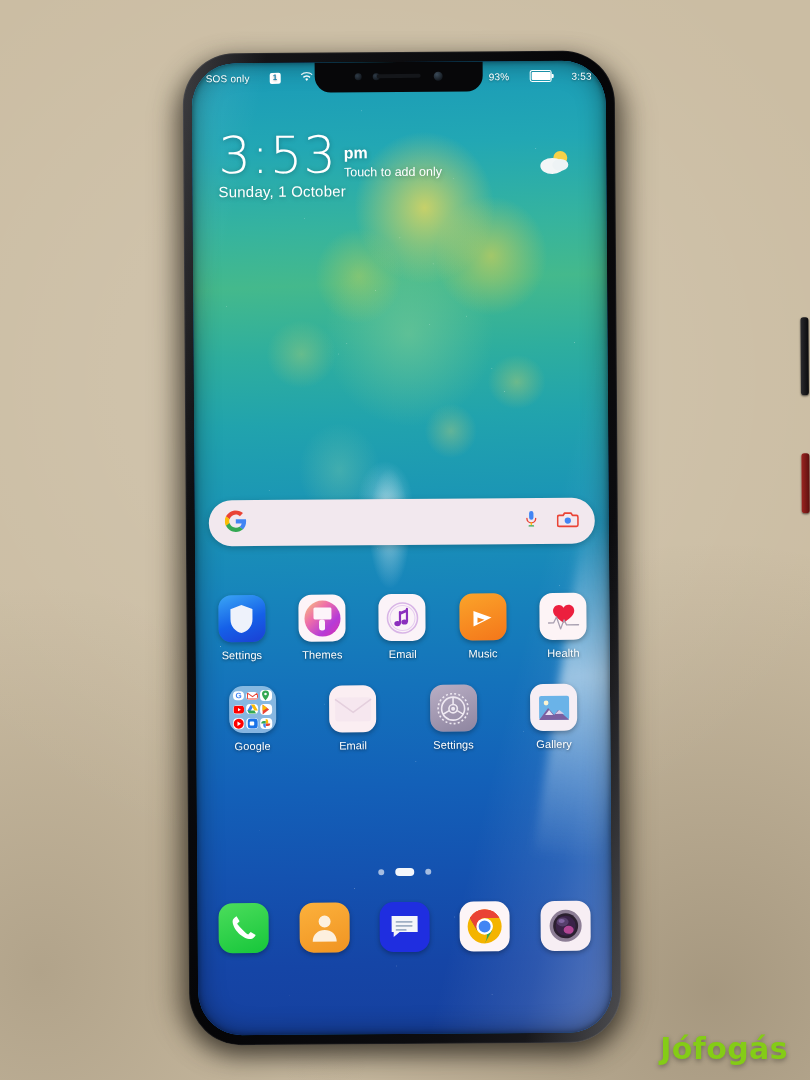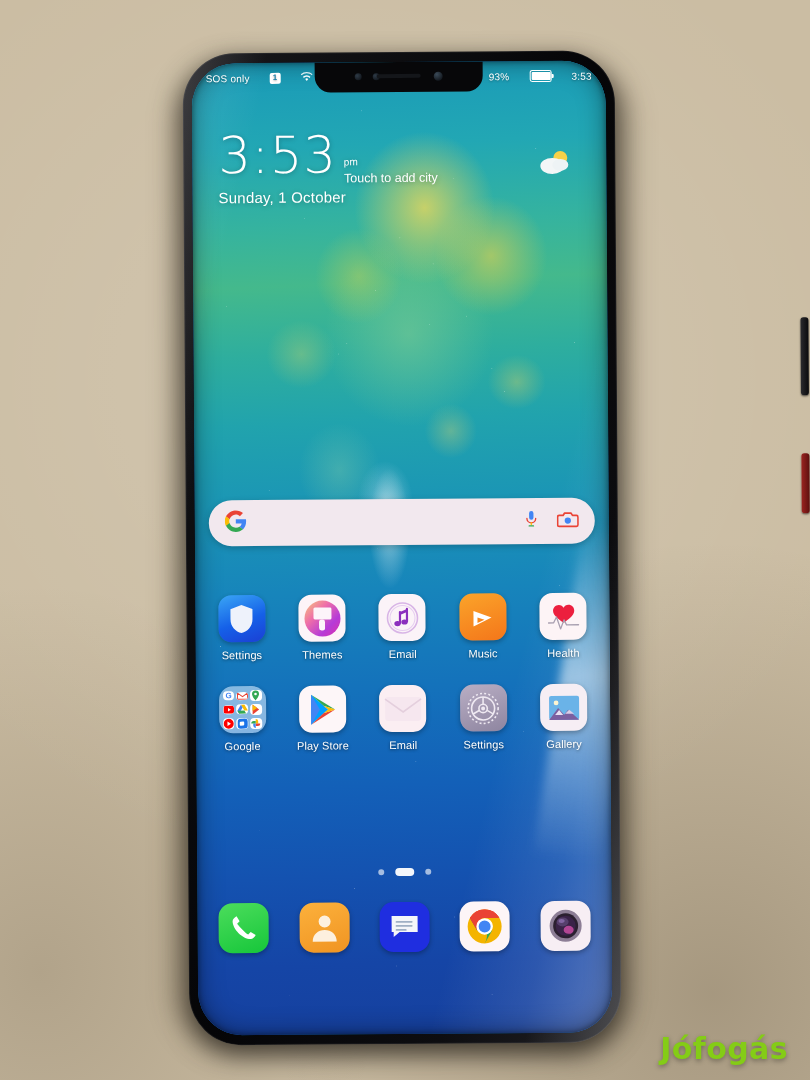--- a/index.html
+++ b/index.html
@@ -137,21 +137,21 @@
     background:#fff;border-radius:0 1px 1px 0;}
   .batt i{position:absolute;left:1.2px;top:1.2px;bottom:1.2px;width:82%;background:#fff;border-radius:1px;display:block;}
 
   
   .clockwidget{position:absolute;left:26px;top:70px;color:#fff;z-index:4;
     text-shadow:0 1px 5px rgba(0,0,0,.28);}
   .cw-row{display:flex;align-items:flex-start;}
   .cw-time{font-size:51px;font-weight:300;line-height:.92;letter-spacing:1px;
     font-family:"DejaVu Sans",sans-serif;}
   .cw-side{margin-left:7px;padding-top:13px;}
-  .cw-ampm{font-size:10px;font-weight:400;line-height:1;margin-top:12px;}
+  .cw-ampm{font-size:16px;font-weight:700;line-height:1;}
   .cw-city{font-size:12.5px;font-weight:400;margin-top:4px;white-space:nowrap;}
   .cw-date{font-size:15px;font-weight:400;margin-top:3px;letter-spacing:.2px;}
   .weather{position:absolute;right:34px;top:88px;width:36px;height:28px;z-index:4;}
 
   
   .searchbar{position:absolute;left:14px;right:14px;top:437px;height:46px;border-radius:23px;
     background:#f2e8ee;display:flex;align-items:center;padding:0 16px;z-index:4;
     box-shadow:0 2px 6px rgba(0,0,0,.22);}
   .sb-spacer{flex:1}
   .mic{margin-right:18px;}
@@ -249,21 +249,21 @@
             </span>
           <span>3:53</span>
         </div>
       </div>
 
       <div class="clockwidget">
         <div class="cw-row">
           <div class="cw-time">3:53</div>
           <div class="cw-side">
             <div class="cw-ampm">pm</div>
-            <div class="cw-city">Touch to add city</div>
+            <div class="cw-city">Touch to add only</div>
           </div>
         </div>
         <div class="cw-date">Sunday, 1 October</div>
       </div>
 
       <div class="weather">
         <svg width="36" height="28" viewBox="0 0 36 28">
           <circle cx="24" cy="9" r="7" fill="#f6d149"></circle>
           <ellipse cx="16" cy="17" rx="12" ry="8" fill="#f3f6f7"></ellipse>
           <ellipse cx="24" cy="16" rx="8" ry="6" fill="#eef3f5"></ellipse>
@@ -419,34 +419,20 @@
                     <path d="M11 2a5 5 0 015 5v4h-5z" fill="#fbbc05"></path>
                     <path d="M20 11a5 5 0 01-5 5h-4v-5z" fill="#ea4335"></path>
                     <path d="M11 20a5 5 0 01-5-5v-4h5z" fill="#4285f4"></path>
                     <path d="M2 11a5 5 0 015-5h4v5z" fill="#34a853"></path>
                   </svg>
                 </div>
             </div>
             <div class="label">Google</div>
           </div>
 
-          <div class="app">
-            <div class="tile t-play">
-              <svg width="32" height="34" viewBox="0 0 32 34">
-                <path d="M4 2l17 15L4 32z" fill="#00a0ff"></path>
-                <path d="M4 2l12.5 11L21 17 4 32z" fill="#00e676" opacity=".0"></path>
-                <path d="M4 2l12.4 11.2L28 17 4 2z" fill="#34a853"></path>
-                <path d="M4 32l12.4-11.2L28 17 4 32z" fill="#ea4335"></path>
-                <path d="M28 17l-11.6 3.8L28 17z" fill="#fbbc05"></path>
-                <path d="M16.4 13.2L28 17l-11.6 3.8L21 17z" fill="#fbbc05"></path>
-                <path d="M4 2v30l8.8-15z" fill="#4285f4"></path>
-              </svg>
-            </div>
-            <div class="label">Play Store</div>
-          </div>
 
           <div class="app">
             <div class="tile t-email">
               <svg width="38" height="30" viewBox="0 0 38 30">
                 <rect x="1" y="3" width="36" height="24" rx="3" fill="#f6e7ef"></rect>
                 <path d="M1 5l18 13L37 5" fill="none" stroke="#e4cfdd" stroke-width="1.6"></path>
               </svg>
             </div>
             <div class="label">Email</div>
           </div>

